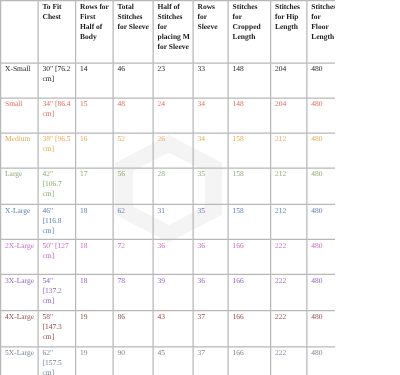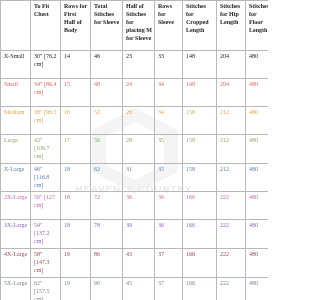--- a/index.html
+++ b/index.html
@@ -91,21 +91,20 @@
   col.c6 { width: 34px; }
   col.c7 { width: 29px; }
   col.c8 { width: 23px; }
 </style>
 </head>
 <body>
 
 <div id="watermark">
   <div class="wm-shape"></div>
   <div class="wm-shape-inner"></div>
-  <div class="wm-text">HEAVENLY COUNTRY</div>
 </div>
 
 <table class="size-chart">
   <colgroup>
     <col class="c0">
       <col class="c1">
       <col class="c2">
       <col class="c3">
       <col class="c4">
     <col class="c5">

